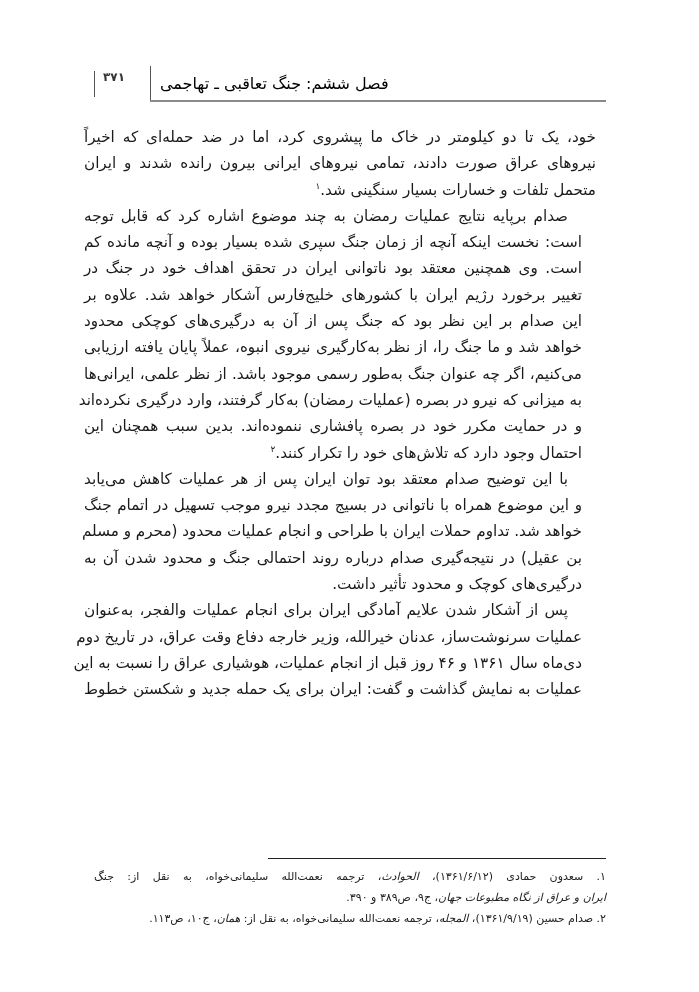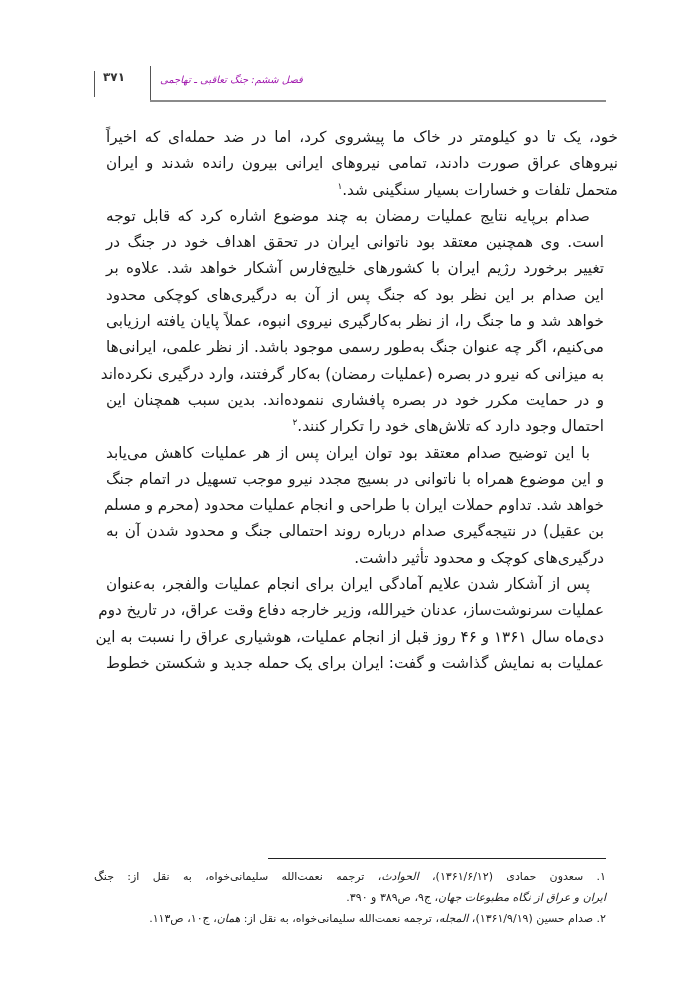--- a/index.html
+++ b/index.html
@@ -2,22 +2,22 @@
 <html><head>
   <meta charset="utf-8">
   <style>
     html, body { margin: 0; padding: 0; background: #ffffff; }
     body { width: 699px; height: 992px; position: relative; overflow: hidden; font-family: "DejaVu Sans", sans-serif; color: #1a1a1a; }
     .header { position: absolute; top: 66px; left: 94px; width: 512px; height: 40px; }
     .hdr-bar-left { position: absolute; left: 0; top: 5px; width: 1px; height: 26px; background: #555; }
     .hdr-pagenum { position: absolute; left: 9px; top: 4px; font-size: 12px; font-weight: bold; color: #333; direction: rtl; letter-spacing: 0.5px; }
     .hdr-bar-mid { position: absolute; left: 56px; top: 0px; width: 1px; height: 35px; background: #555; }
     .hdr-rule { position: absolute; left: 56px; top: 34px; width: 456px; height: 2px; background: #8a8a8a; }
-    .hdr-title { position: absolute; left: 66px; top: 8px; font-size: 10px; color: #a21caf; direction: rtl; white-space: nowrap; font-style: italic; }
-    .body-text { position: absolute; top: 124px; left: 106px; width: 512px; direction: rtl; text-align: justify; font-size: 15.2px; line-height: 26.3px; }
+    .hdr-title { position: absolute; left: 66px; top: 8px; font-size: 16px; color: #000000; direction: rtl; white-space: nowrap; }
+    .body-text { position: absolute; top: 124px; left: 84px; width: 512px; direction: rtl; text-align: justify; font-size: 15.2px; line-height: 26.3px; }
     .body-text p { margin: 0; text-align-last: right; }
     .body-text p.indent { text-indent: 14px; }
     .body-text .line { display: block; text-align: justify; text-align-last: justify; white-space: nowrap; }
     .body-text .line.last { text-align-last: right; }
     sup { font-size: 9px; line-height: 0; vertical-align: super; }
     .footnote-rule { position: absolute; top: 858px; left: 268px; width: 338px; height: 1px; background: #222; }
     .footnotes { position: absolute; top: 866px; left: 94px; width: 512px; direction: rtl; font-size: 11px; line-height: 21px; color: #222; }
     .footnotes .fn { margin: 0; }
     .footnotes .line { display: block; text-align: justify; text-align-last: justify; white-space: nowrap; }
     .footnotes .line.last { text-align-last: right; }
@@ -35,20 +35,21 @@
 </div>
 
 <div class="body-text">
   <p>
     <span class="line">خود، یک تا دو کیلومتر در خاک ما پیشروی کرد، اما در ضد حمله‌ای که اخیراً</span>
     <span class="line">نیروهای عراق صورت دادند، تمامی نیروهای ایرانی بیرون رانده شدند و ایران</span>
     <span class="line last"><span>متحمل تلفات و خسارات بسیار سنگینی شد.</span><sup>۱</sup></span>
   </p>
   <p class="indent">
     <span class="line" style="padding-right:14px">صدام برپایه نتایج عملیات رمضان به چند موضوع اشاره کرد که قابل توجه</span>
+    <span class="line">است: نخست اینکه آنچه از زمان جنگ سپری شده بسیار بوده و آنچه مانده کم</span>
     <span class="line">است. وی همچنین معتقد بود ناتوانی ایران در تحقق اهداف خود در جنگ در</span>
     <span class="line">تغییر برخورد رژیم ایران با کشورهای خلیج‌فارس آشکار خواهد شد. علاوه بر</span>
     <span class="line">این صدام بر این نظر بود که جنگ پس از آن به درگیری‌های کوچکی محدود</span>
     <span class="line">خواهد شد و ما جنگ را، از نظر به‌کارگیری نیروی انبوه، عملاً پایان یافته ارزیابی</span>
     <span class="line">می‌کنیم، اگر چه عنوان جنگ به‌طور رسمی موجود باشد. از نظر علمی، ایرانی‌ها</span>
     <span class="line">به میزانی که نیرو در بصره (عملیات رمضان) به‌کار گرفتند، وارد درگیری نکرده‌اند</span>
     <span class="line">و در حمایت مکرر خود در بصره پافشاری ننموده‌اند. بدین سبب همچنان این</span>
     <span class="line last"><span>احتمال وجود دارد که تلاش‌های خود را تکرار کنند.</span><sup>۲</sup></span>
   </p>
   <p class="indent">

